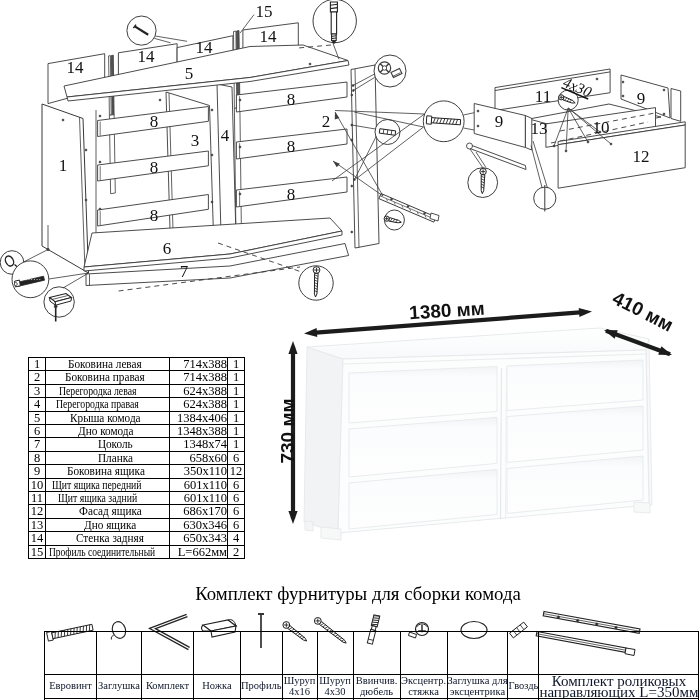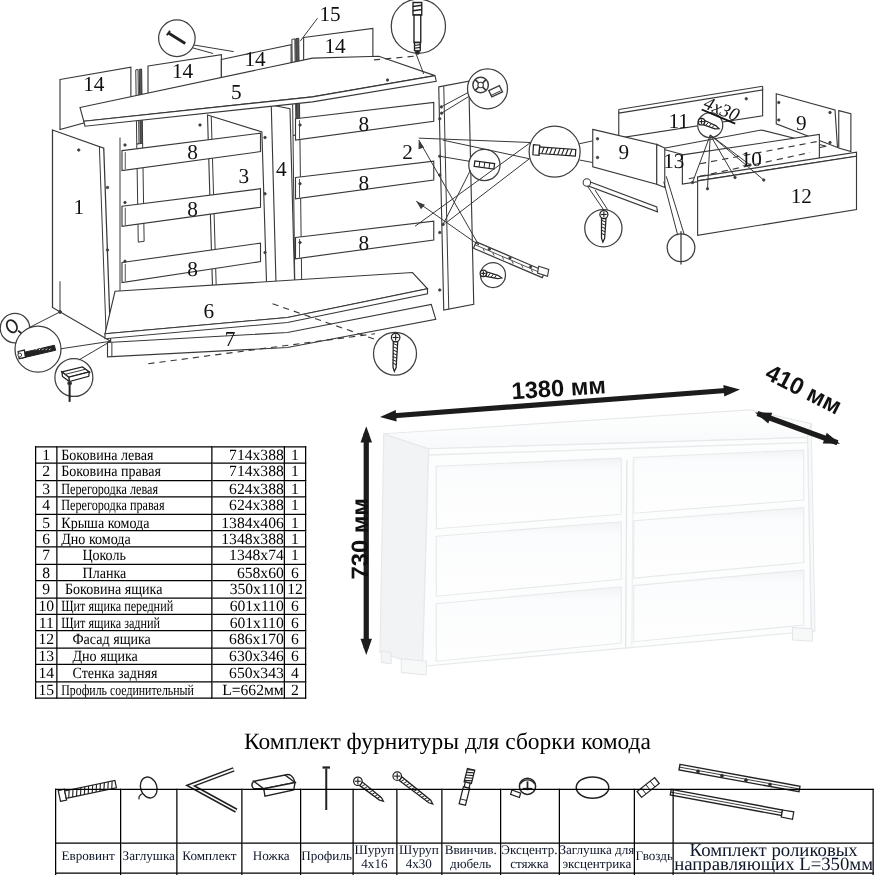--- a/index.html
+++ b/index.html
@@ -6,21 +6,21 @@
 body{width:700px;height:700px;background:#fff;position:relative;overflow:hidden;
      font-family:"Liberation Serif",serif;}
 #scene{position:absolute;left:0;top:0;}
 .ptable{position:absolute;left:28px;top:357px;border-collapse:collapse;
         font-family:"Liberation Serif",serif;color:#000;table-layout:fixed;width:213px;}
 .cnd{display:inline-block;transform:scaleX(0.9);transform-origin:0 50%;white-space:nowrap;}
 .cnd2{display:inline-block;transform:scaleX(0.78);transform-origin:0 50%;white-space:nowrap;}
 .ptable td{border:1px solid #000;padding:0;line-height:12.4px;font-size:12.5px;
            height:12.4px;white-space:nowrap;overflow:hidden;}
 .ptable td.n{width:16px;text-align:center;}
-.ptable td.nm{width:120px;text-align:left;padding-left:3px;}
+.ptable td.nm{width:120px;text-align:center;padding-left:3px;}
 .ptable td.sz{width:57px;text-align:right;}
 .ptable td.q{width:16px;text-align:center;}
 .hhead{position:absolute;left:0;top:583px;width:716px;text-align:center;
        font-size:18.8px;color:#000;font-family:"Liberation Serif",serif;}
 .htable{position:absolute;left:44px;top:631px;border-collapse:collapse;
         font-family:"Liberation Serif",serif;color:#0f172a;table-layout:fixed;padding-left:22px;}
 .htable td{border:1px solid #000;padding:0;text-align:center;overflow:hidden;}
 .htable .ic td{height:42px;}
 .htable .nmr td{height:23px;font-size:10.5px;line-height:10.5px;white-space:nowrap;}
 .htable .qr td{height:16px;font-size:16px;}

